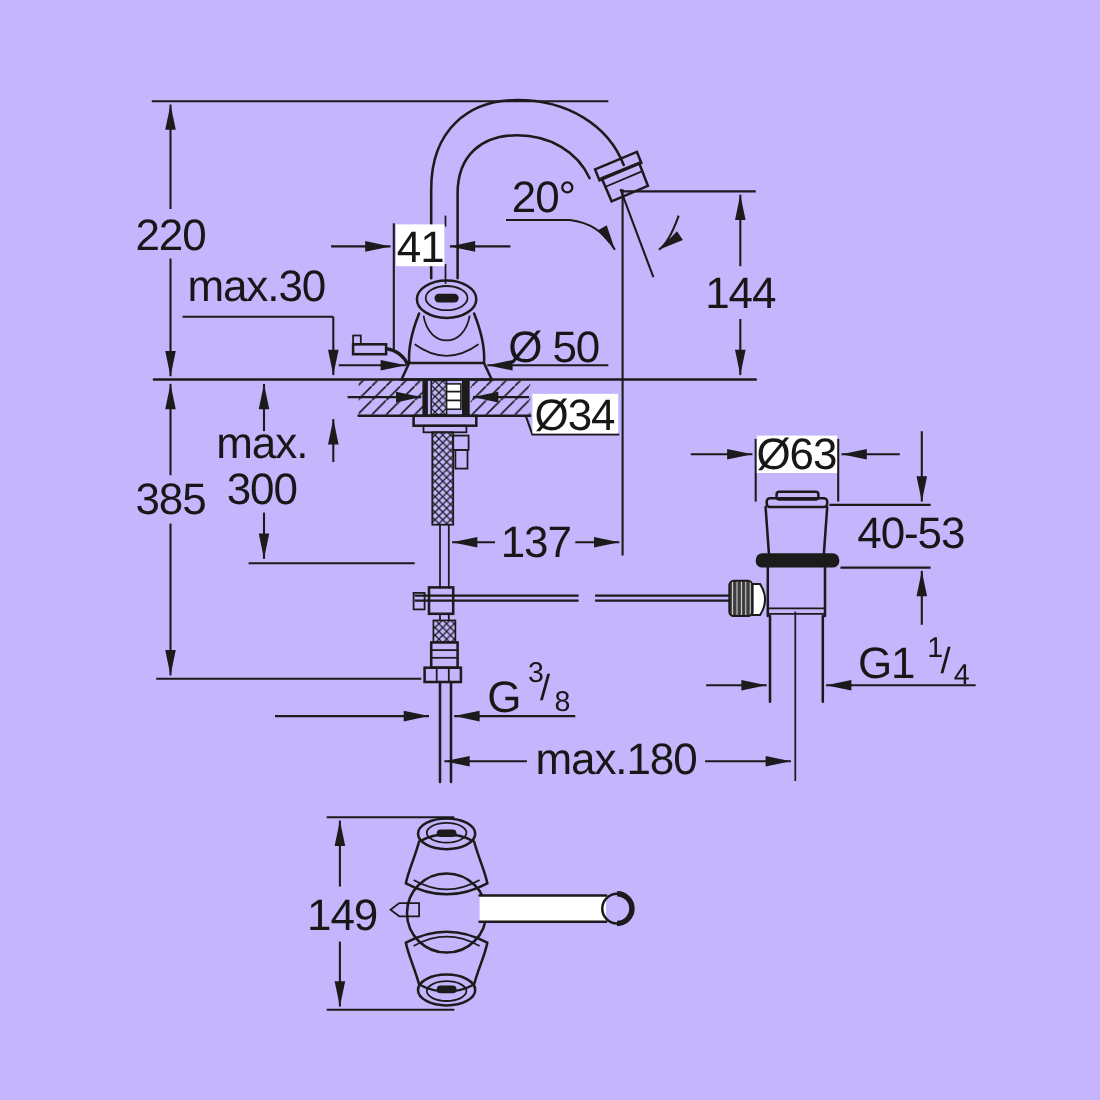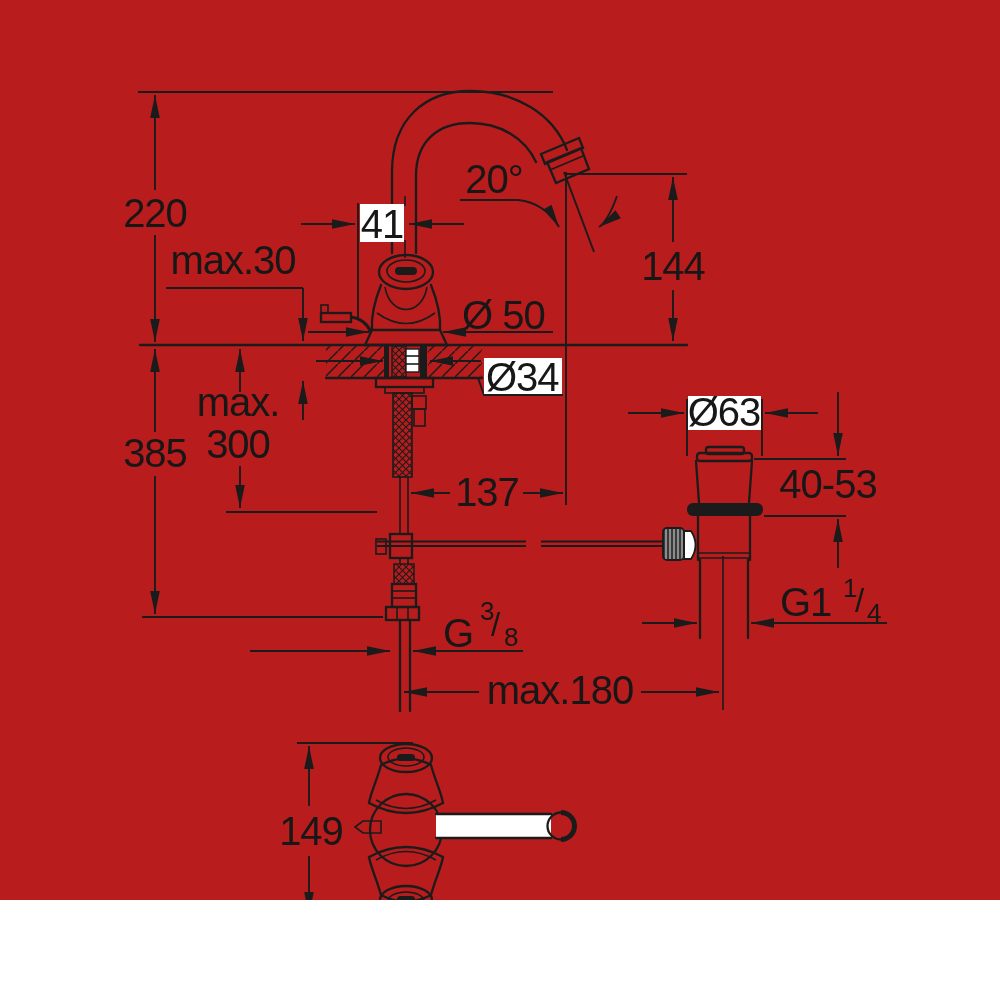--- a/index.html
+++ b/index.html
@@ -1,16 +1,16 @@
 <!DOCTYPE html>
 <html><head>
 <meta charset="utf-8">
 <style>
   html,body{margin:0;padding:0;background:#fff;}
-  .stage{position:relative;width:1000px;height:900px;background:#b91c1c;overflow:hidden;}
+  .stage{position:relative;width:1000px;height:1000px;background:#c4b5fd;overflow:hidden;}
   svg{position:absolute;left:0;top:0;}
   .t{font-family:"Liberation Sans","DejaVu Sans",sans-serif;font-size:40px;fill:#171717;letter-spacing:-1px;}
   .ts{font-size:26px;}
   .tm{font-size:33px;}
   .ol{stroke:#1b1b1b;stroke-width:2.3;fill:none;stroke-linecap:round;}
   .ol15{stroke:#1b1b1b;stroke-width:1.6;fill:none;}
   .dl{stroke:#1b1b1b;stroke-width:1.9;fill:none;}
   .fill{fill:#1b1b1b;stroke:none;}
   .wh{fill:#ffffff;}
 </style>

